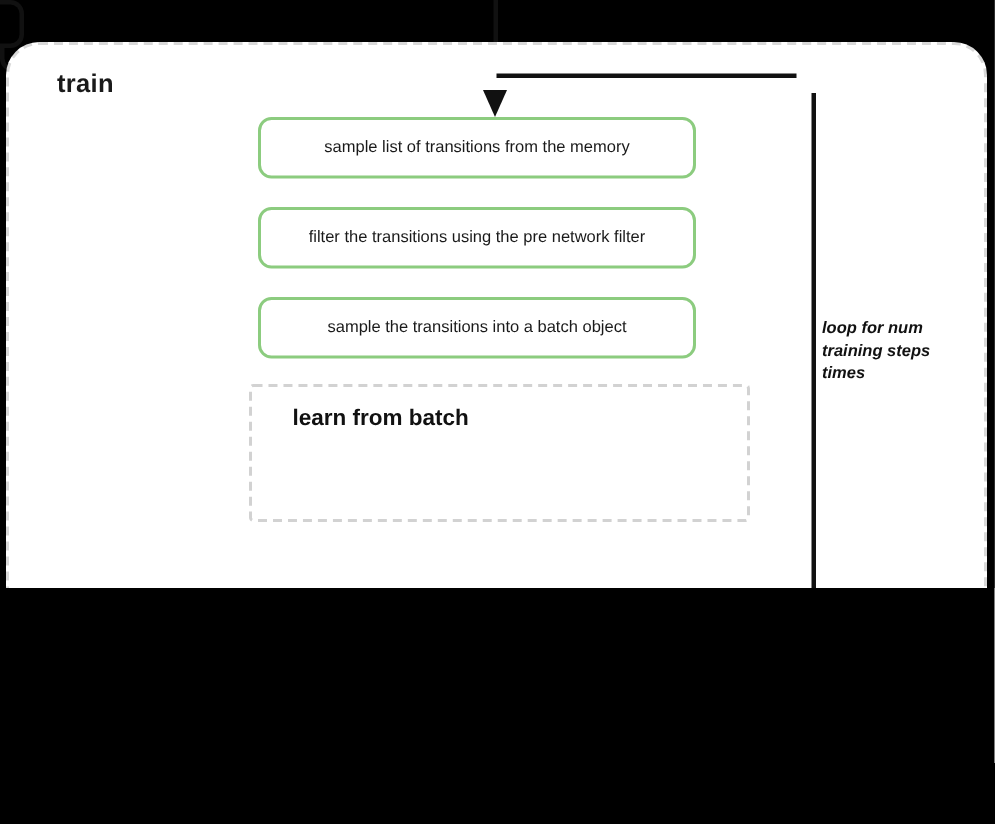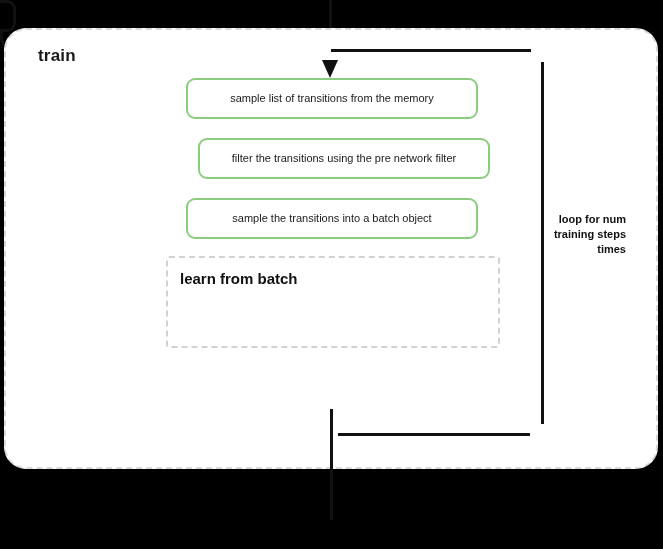--- a/index.html
+++ b/index.html
@@ -3,21 +3,21 @@
 <meta charset="utf-8">
 <style>
   html, body {
     margin: 0;
     padding: 0;
     background: #000000;
   }
   #canvas {
     position: relative;
     width: 663px;
-    height: 549px;
+    height: 392px;
     background: #000000;
     overflow: hidden;
     font-family: "Liberation Sans", sans-serif;
   }
 
   
   #train-container {
     position: absolute;
     left: 4px;
     top: 28px;
@@ -36,59 +36,59 @@
     font-size: 17px;
     font-weight: bold;
     color: #1a1a1a;
     letter-spacing: 0.2px;
     white-space: nowrap;
   }
 
   
   .step-box {
     position: absolute;
-    left: 186px;
+    left: 172px;
     width: 292px;
     height: 41px;
     box-sizing: border-box;
     background: #ffffff;
     border: 2.5px solid #8ccc7f;
     border-radius: 9px;
     display: flex;
     align-items: center;
     justify-content: center;
   }
   .step-box .step-label {
     font-size: 11px;
     color: #1a1a1a;
     text-align: center;
     line-height: 1.2;
     white-space: nowrap;
   }
 
   #step-sample   { top: 78px;  }
-  #step-filter   { top: 138px; margin-left: 12px; }
+  #step-filter   { top: 138px; }
   #step-convert  { top: 198px; }
   #step-update   { top: 368px; }
 
   
   #learn-block {
     position: absolute;
     left: 166px;
     top: 256px;
     width: 334px;
     height: 92px;
     box-sizing: border-box;
     background: #ffffff;
     border: 2px dashed #d2d2d2;
     border-radius: 3px;
   }
   #learn-block-title {
     position: absolute;
-    left: 12px;
+    left: 27px;
     top: 10px;
     width: 160px;
     font-size: 15px;
     font-weight: bold;
     color: #111111;
     line-height: 1.48;
   }
 
   
   .line {
@@ -180,22 +180,23 @@
 
   
   #loop-label {
     position: absolute;
     left: 548px;
     top: 212px;
     width: 78px;
     font-size: 11px;
     font-weight: bold;
     color: #111111;
-    text-align: right;
+    text-align: left;
     line-height: 1.35;
+    font-style: italic;
   }
 </style>
 </head>
 <body>
 
 <div id="canvas">
 
   <div class="line" id="entry-line"></div>
 
   <div id="train-container"></div>

